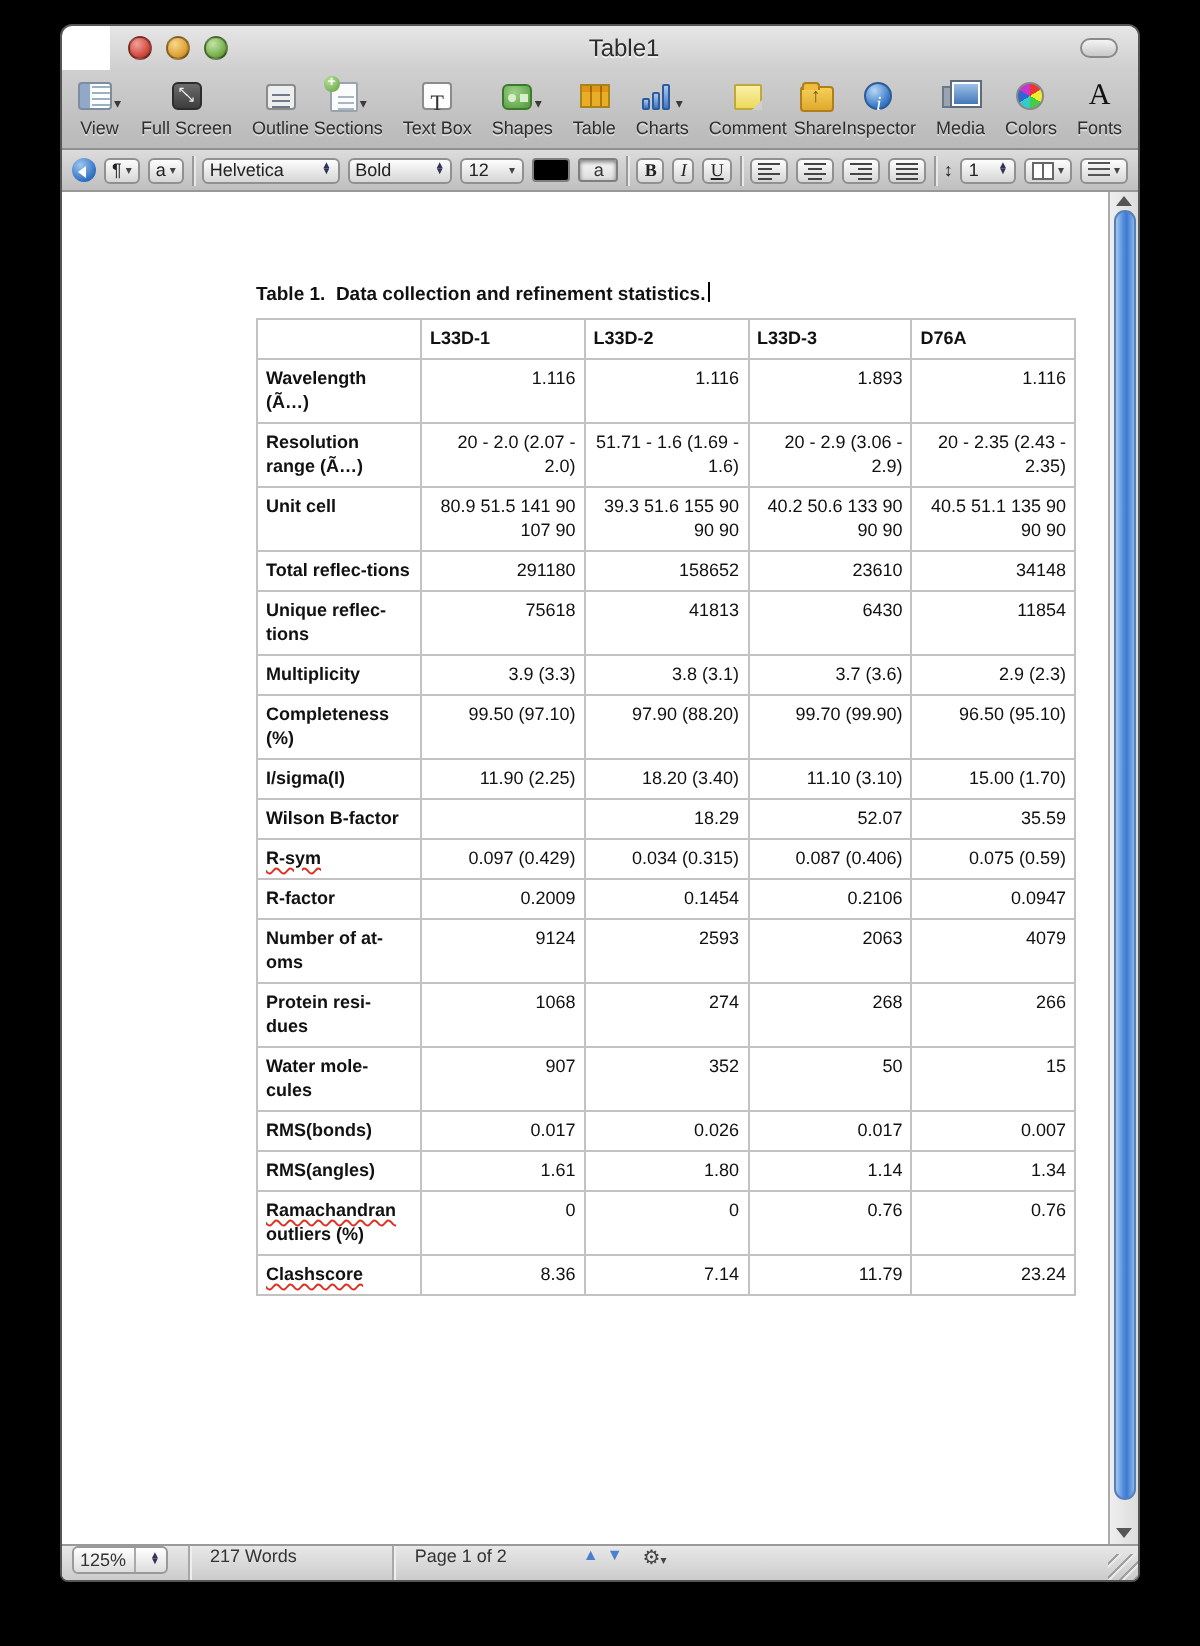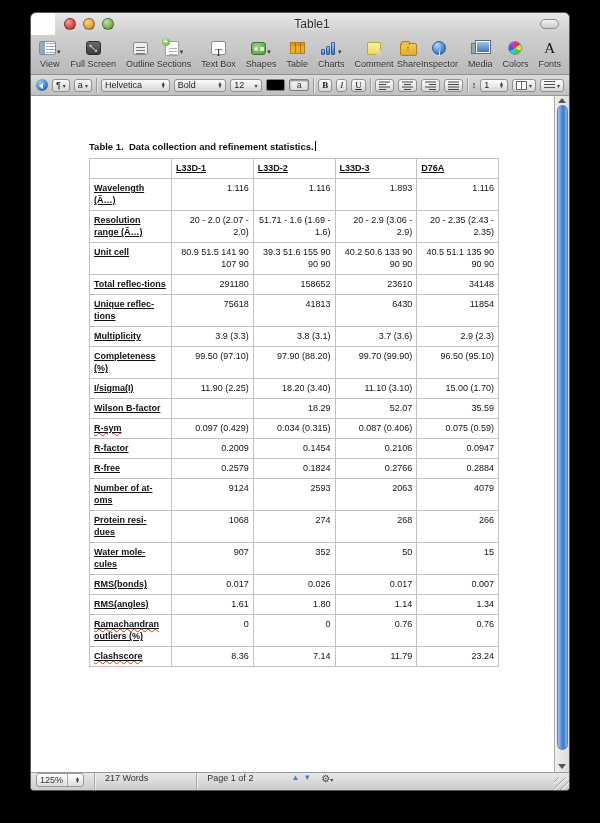--- a/index.html
+++ b/index.html
@@ -80,28 +80,28 @@
   .well { width:22px; height:12px; border:1px solid #7f7f7f; background:#000; border-radius:2px; box-shadow:inset 0 1px 2px rgba(0,0,0,.5); }
   .well.hl { background:linear-gradient(#f8f8f8,#ddd); color:#333; font-size:9px; text-align:center; line-height:11px; }
   .biu b,.biu i,.biu u { font-family:"Liberation Serif",serif; font-size:9px; line-height:11px; }
   .alignbox svg { display:block; }
   .lsicon { font-size:9px; }
   .colicon { width:11px; height:9px; border:1px solid #666; background:repeating-linear-gradient(90deg,#fff 0 4px,#666 4px 5px); }
   .listicon { width:11px; height:9px; background:repeating-linear-gradient(#555 0 1px,transparent 1px 3px); }
   .pushright { margin-left:auto; }
   
   .content { position:relative; height:676px; background:#fff; overflow:hidden; }
-  .docarea { position:absolute; left:0; top:0; right:15px; bottom:0; overflow:hidden; }
+  .docarea { position:absolute; left:0; top:0; right:15px; bottom:0; overflow:hidden;padding-left:39px; }
   .page { padding:45px 30px 0 58px; }
   .doc-title { font-size:9.5px; font-weight:bold; color:#111; white-space:pre-wrap; }
   .cursor { display:inline-block; width:1px; height:10px; background:#000; vertical-align:-1px; margin-left:1px; }
   table.stats { border-collapse:collapse; table-layout:fixed; width:409px; margin-top:6px; }
   table.stats th, table.stats td { border:1px solid #c2c2c2; font-size:9px; line-height:12px;
         padding:3px 4px 4px 4px; vertical-align:top; color:#111; }
-  table.stats th { text-align:left; font-weight:bold;text-decoration:underline; }
+  table.stats th { text-align:left; font-weight:bold; }
   table.stats td { text-align:right; font-weight:normal; }
   table.stats col.c0 { width:82px; } table.stats col.cn { width:81.75px; }
   .sq { text-decoration:underline; text-decoration-style:wavy; text-decoration-color:#e02b20; text-decoration-thickness:1px; text-underline-offset:1px; }
   
   .vscroll { position:absolute; right:0; top:0; bottom:0; width:15px; background:linear-gradient(90deg,#efefef,#dcdcdc); border-left:1px solid #ababab; }
   .sarrow { position:absolute; left:3px; width:0; height:0; border-style:solid; }
   .sarrow.up { top:2px; border-width:0 4px 5px 4px; border-color:transparent transparent #555 transparent; }
   .sarrow.down { bottom:3px; border-width:5px 4px 0 4px; border-color:#555 transparent transparent transparent; }
   .sthumb { position:absolute; left:1.5px; top:9px; width:11px; height:645px; border-radius:6px;
             background:linear-gradient(90deg,#a6c6ee,#538fdd 40%,#3c7ad2 60%,#8ab4e8); border:1px solid #5580b8; }
@@ -434,27 +434,20 @@
                 <td>0.075 (0.59)</td>
               </tr>
               <tr>
                 <th>R-factor</th>
                 <td>0.2009</td>
                 <td>0.1454</td>
                 <td>0.2106</td>
                 <td>0.0947</td>
               </tr>
               <tr>
-                <th>R-free</th>
-                <td>0.2579</td>
-                <td>0.1824</td>
-                <td>0.2766</td>
-                <td>0.2884</td>
-              </tr>
-              <tr>
                 <th>Number of at-oms</th>
                 <td>9124</td>
                 <td>2593</td>
                 <td>2063</td>
                 <td>4079</td>
               </tr>
               <tr>
                 <th>Protein resi-dues</th>
                 <td>1068</td>
                 <td>274</td>

